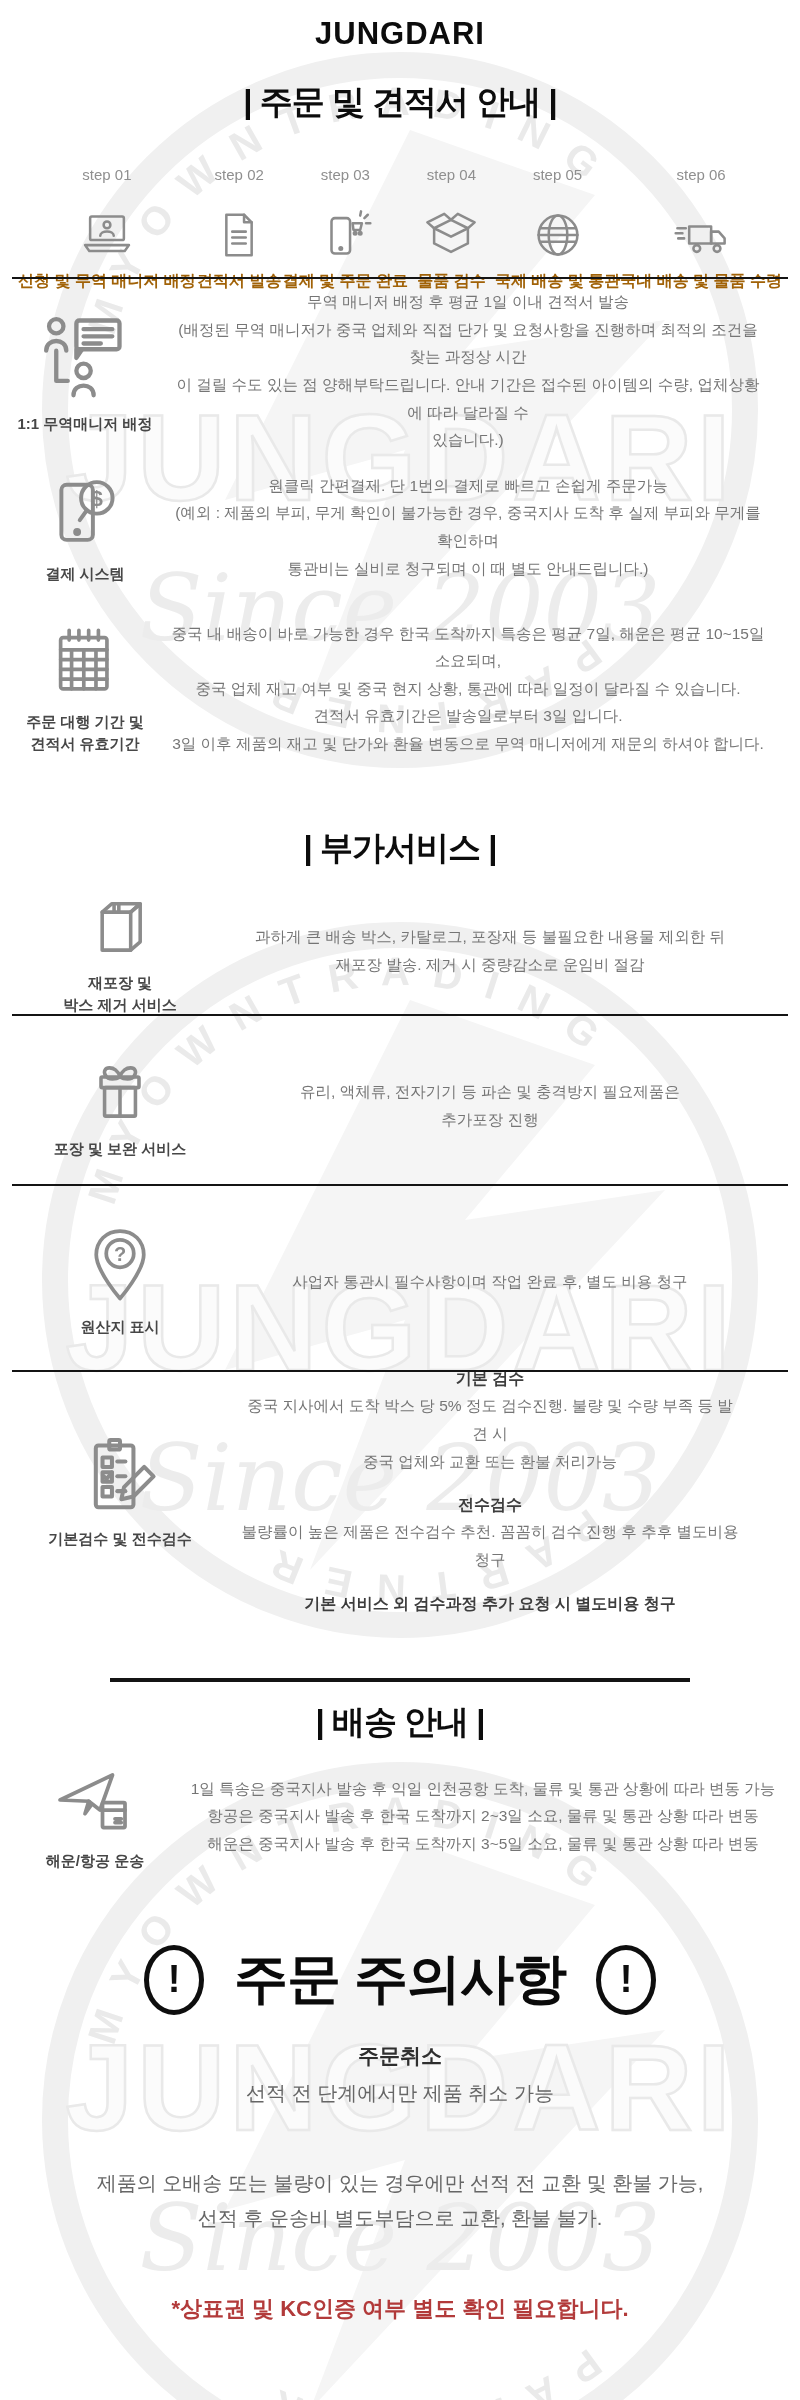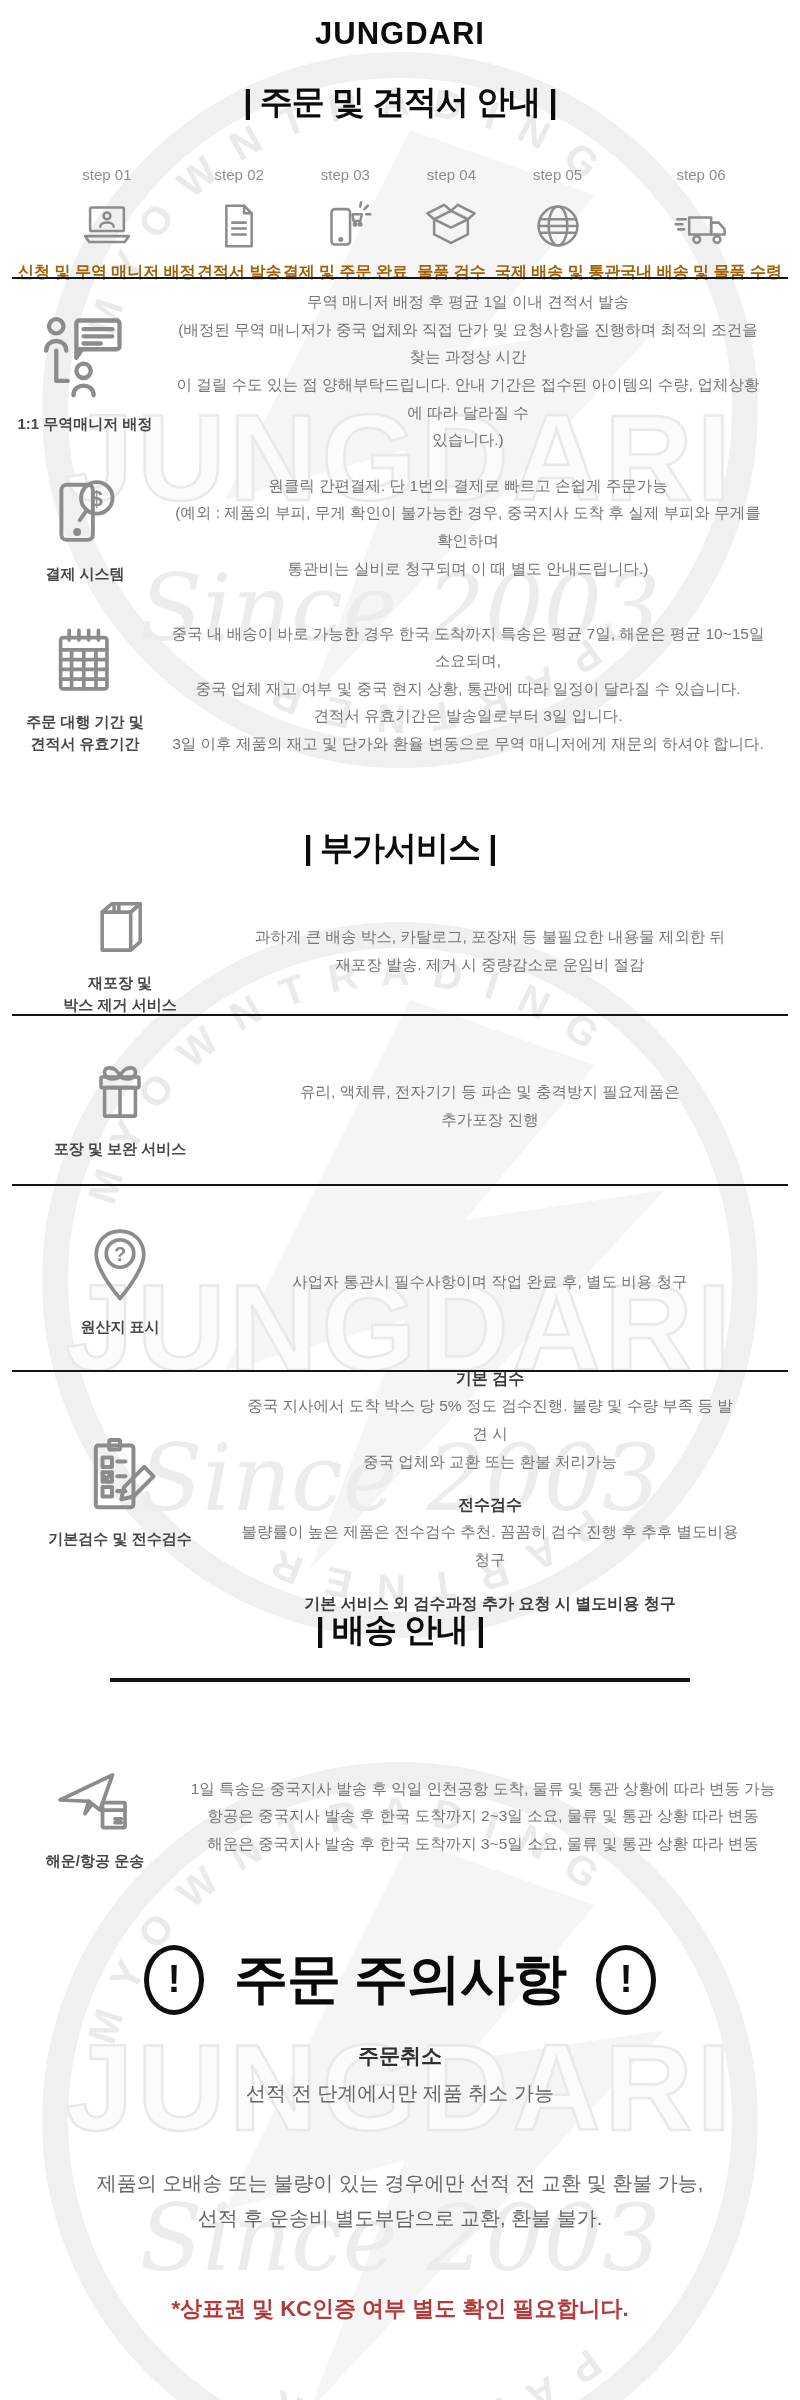--- a/index.html
+++ b/index.html
@@ -7,21 +7,21 @@
   .page{position:relative;width:800px;height:2400px;overflow:hidden;background:#fff;}
   .wm{position:absolute;left:10px;z-index:0;pointer-events:none;}
   .content-layer{position:absolute;inset:0;z-index:1;}
   .abs{position:absolute;left:0;right:0;}
   .center{text-align:center;}
   .pre{white-space:pre-line;}
   .brand-title{font-size:31px;font-weight:bold;letter-spacing:1px;color:#0c0c0c;}
   .big-head{font-size:33px;font-weight:800;color:#0c0c0c;letter-spacing:-1px;}
   .steps{display:flex;padding:0 18px;}
   .step{flex:1;display:flex;flex-direction:column;align-items:center;}
-  .step-num{font-size:15px;color:#8f8f8f;margin-bottom:16px;}
+  .step-num{font-size:15px;color:#8f8f8f;margin-bottom:25px;}
   .step-label{font-size:16px;font-weight:bold;color:#a16207;margin-top:9px;white-space:nowrap;}
   .ic{fill:none;stroke:#8c8c8c;stroke-width:3;stroke-linecap:round;stroke-linejoin:round;}
   .ic text{stroke:none;fill:#8c8c8c;}
   .hr-thin{position:absolute;left:12px;right:12px;border-top:2px solid #141414;}
   .hr-short{position:absolute;left:110px;right:110px;border-top:4px solid #141414;}
   .row{position:absolute;left:0;right:0;display:flex;align-items:center;}
   .icon-col{flex:none;display:flex;flex-direction:column;align-items:center;}
   .w170{width:170px;} .w190{width:190px;} .w240{width:240px;}
   .row-label{font-size:15px;font-weight:bold;color:#474747;text-align:center;line-height:1.45;margin-top:10px;}
   .text-col{flex:1;padding-right:34px;}
@@ -288,21 +288,21 @@
         <div class="inspect-gap"></div>
         <div class="bold-sub">전수검수</div>
         <div class="body-text pre">불량률이 높은 제품은 전수검수 추천. 꼼꼼히 검수 진행 후 추후 별도비용 청구</div>
         <div class="inspect-gap"></div>
         <div class="bold-sub">기본 서비스 외 검수과정 추가 요청 시 별도비용 청구</div>
       </div>
     </div>
 
     <div class="hr-short" style="top:1678px"></div>
 
-    <div class="abs center big-head" style="top:1608px">| 배송 안내 |</div>
+    <div class="abs center big-head" style="top:1700px">| 배송 안내 |</div>
 
     <div class="row" style="top:1756px;height:120px">
       <div class="icon-col w190">
         <svg class="ic" width="80" height="80" viewBox="0 0 64 64">
           <path d="M4 32 46 12 36 40l-9-7z"></path>
             <path d="M27 33l-3 10 5-7"></path>
           <rect x="38" y="34" width="18" height="20" rx="1"></rect>
             <path d="M38 40h18"></path>
           <path d="M48 47h5M48 50h5"></path>
         </svg>

